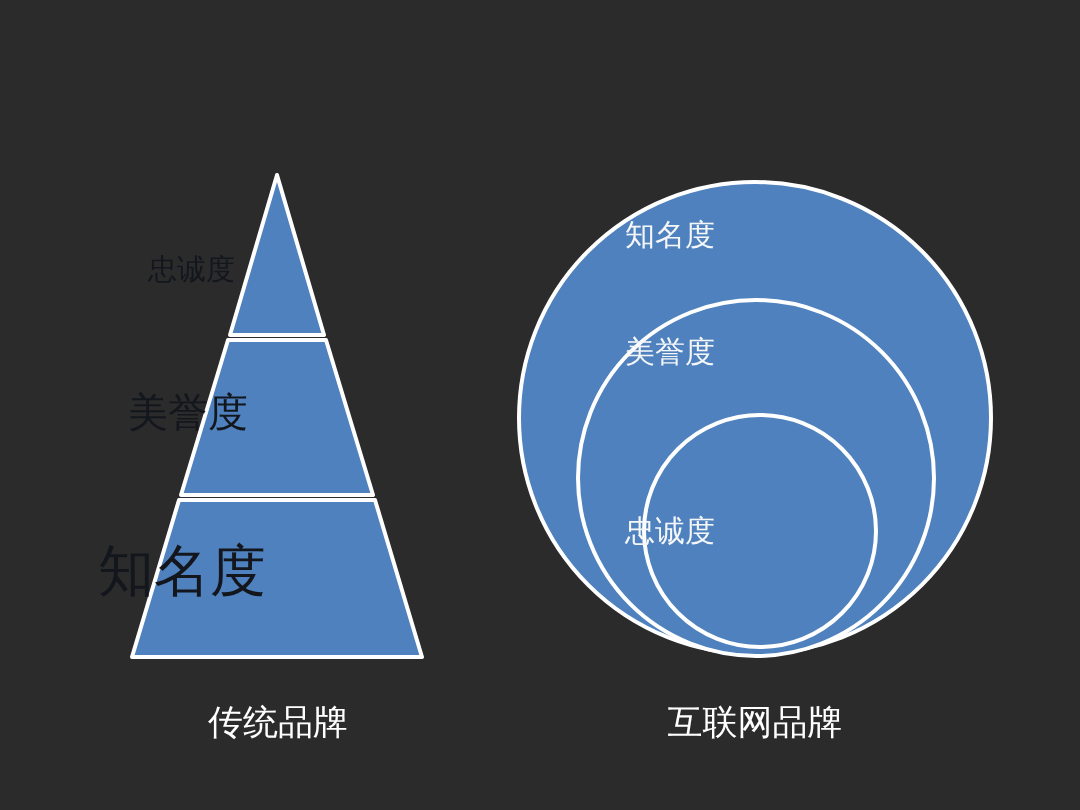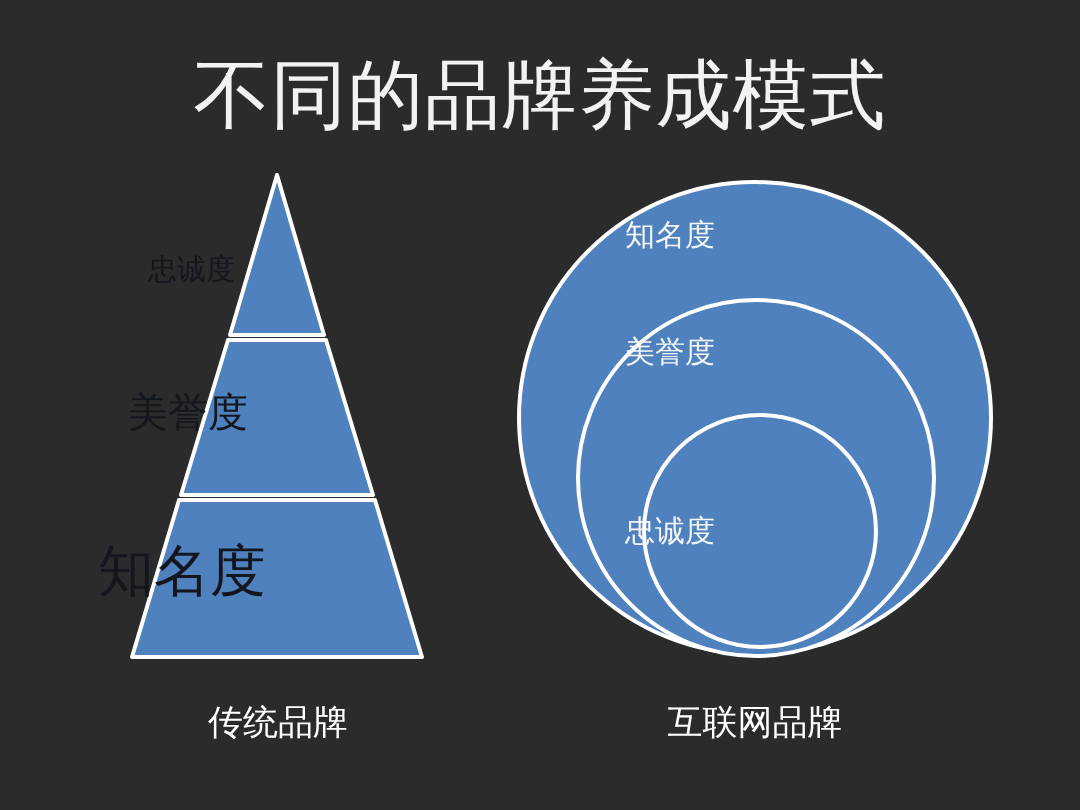--- a/index.html
+++ b/index.html
@@ -82,21 +82,20 @@
     white-space: nowrap;
   }
   #caption-left  { left:  78px; width: 400px; }
   #caption-right { left: 555px; width: 400px; }
 </style>
 </head>
 <body style="background: rgb(43, 43, 43);">
 
 <div id="slide" style="background: rgb(43, 43, 43);">
 
-  <div id="slide-title" style="color: rgb(242, 242, 242);">不同的品牌养成模式</div>
 
   <div class="panel" id="panel-pyramid">
     <svg class="diagram" width="500" height="620" viewBox="0 0 500 620" aria-hidden="true">
 
       <polygon points="30,497 470,497 470,497 470,497 470,497 470,497 470,497 470,497 470,497 470,497 470,497 470,497 470,497 470,497 470,497 470,497 470,497 470,497 470,497 470,497 470,497 470,497 470,497 470,497 470,497 470,497 470,497 470,497 470,497 470,497 470,497 470,497 470,497 470,497 470,497 470,497 470,497 470,497 470,497 470,497 470,497 470,497 470,497 470,497 470,497 470,497 470,497 470,497 470,497 470,497 470,497 470,497 470,497 470,497 470,497 470,497 470,497 470,497 470,497 470,497 470,497 470,497 470,497 470,497 470,497 470,497 470,497 470,497 470,497 470,497 470,497 470,497 470,497 470,497 470,497 470,497 470,497 470,497 470,497 470,497 470,497 470,497 470,497 470,497 470,497 470,497 470,497 470,497 470,497 470,497 470,497 470,497 470,497 470,497 470,497 470,497 470,497 470,497 470,497 470,497 470,497 470,497 470,497 470,497 470,497 470,497 470,497 470,497 470,497 470,497 470,497 470,497 470,497 470,497 470,497 470,497 470,497 470,497 470,497 470,497 470,497 470,497 470,497 470,497 470,497 470,497 470,497 470,497 470,497 470,497 470,497 470,497 470,497 470,497 470,497 470,497 470,497 470,497 470,497 470,497 470,497 470,497 470,497 470,497 470,497 470,497 470,497 470,497 470,497 470,497 470,497 470,497 470,497 470,497 470,497 470,497 470,497 470,497 470,497 470,497 470,497 470,497 470,497 470,497 470,497 470,497 470,497 470,497 470,497 470,497 470,497 470,497 470,497 470,497 470,497 470,497 470,497 470,497 470,497 470,497 470,497 470,497 470,497 470,497 470,497 470,497 470,497 470,497 470,497 470,497 470,497 470,497 470,497 470,497 470,497 470,497 470,497 470,497 470,497 470,497 470,497 470,497 470,497 470,497 470,497 470,497 470,497 470,497 470,497 470,497 470,497 470,497 470,497 470,497 470,497 470,497 470,497 470,497 470,497 470,497 470,497 470,497 470,497 470,497 470,497 470,497 470,497 470,497 470,497 470,497 470,497 470,497 470,497 470,497 470,497 470,497 470,497 470,497 470,497 470,497 470,497 470,497 470,497 470,497 470,497 470,497 470,497 470,497 470,497 470,497 470,497 470,497 470,497 470,497 470,497 469,497 469,497 469,497 469,497 469,497 469,497 469,497 469,497 469,497 469,497 469,497 469,497 469,497 469,497 469,497 469,497 469,497 469,497 469,497 469,497 469,497 469,497 469,497 469,497 469,497 469,497 469,497 469,497 469,497 469,497 469,497 469,497 469,497 469,497 469,497 469,497 469,497 469,497 469,497 469,497 469,497 469,497 469,497 469,497 469,497 469,497 469,497 469,497 469,497 469,497 469,497 469,497 469,497 469,497 469,497 469,497 469,497 469,497 469,497 469,497 469,497 469,497 469,497 469,497 469,497 469,497 469,497 469,497 469,497 469,497 469,497 469,497 469,497 469,497 469,497 469,497 469,497 469,497 469,497 469,497 469,497 469,497 469,497 469,497 469,497 469,497 469,497 469,497 469,497 469,497 469,497 469,497 469,497 469,497 469,497 469,497 469,497 469,497 469,497 469,497 469,497 469,497 469,497 469,497 469,497 469,497 469,497 469,497 469,497 469,497 469,497 469,497 469,497 469,497 469,497 469,497 469,497 469,497 469,497 469,497 469,497 469,497 469,497 469,497 469,497 469,497 469,497 469,497 469,497 469,497 469,497 469,497 469,497 469,497 469,497 469,497 469,497 469,497 469,497 469,497 469,497 469,497 469,497 469,497 469,497 469,497 469,497 469,497 469,497 469,497 469,497 469,497 469,497 469,497 469,497 469,497 469,497 469,497 469,497 469,497 469,497 469,497 469,497 469,497 469,497 469,497 469,497 469,497 469,497 469,497 469,497 469,497 469,497 469,497 469,497 469,497 469,497 469,497 469,497 469,497 469,497 469,497 469,497 469,497 469,497 469,497 469,497 469,497 469,497 469,497 469,497 469,497 469,497 469,497 469,497 469,497 469,497 469,497 469,497 469,497 469,497 469,497 469,497 469,497 469,497 469,497 469,497 469,497 469,497 469,497 469,497 469,497 469,497 469,497 469,497 469,497 469,497 469,497 469,497 469,497 469,497 469,497 469,497 469,497 469,497 469,497 469,497 469,497 469,497 469,497 469,497 469,497 469,497 469,497 469,497 469,497 469,497 469,497 469,497 469,497 469,497 469,497 469,497 469,497 469,497 469,497 469,497 469,497 469,497 469,497 469,497 469,497 469,497 469,497 469,497 469,497 469,497 469,497 469,497 469,497 469,497 469,497 469,497 469,497 469,497 469,497 469,497 469,497 469,497 469,497 469,497 469,497 469,497 469,497 469,497 469,497 469,497 469,497 469,497 469,497 469,497 469,497 469,497 469,497 469,497 469,497 469,497 469,497 469,497 469,497 469,497 469,497 469,497 469,497 469,497 469,497 469,497 469,497 469,497 469,497 469,497 469,497 469,497 469,497 469,497 469,497 469,497 469,497 469,497 469,497 469,497 469,497 469,497 469,497 469,497 469,497 469,497 469,497 469,497 469,497 469,497 469,497 469,497 469,497 469,497 469,497 469,497 469,497 469,497 469,497 469,497 469,497 469,497 469,497 469,497 469,497 469,497 469,497 469,497 469,497 469,497 469,497 469,497 469,497 469,497 469,497 469,497 469,497 469,497 469,497 469,497 469,497 469,497 469,497 469,497 469,497 469,497 469,497 469,497 469,497 469,497 469,497 469,497 469,497 469,497 469,497 469,497 469,497 469,497 469,497 469,497 469,497 469,497 469,497 469,497 469,497 469,497 469,497 469,497 469,497 469,497 469,497 469,497 469,497 469,497 469,497 469,497 469,497 469,497 469,497 469,497 469,497 469,497 469,497 469,497 469,497 469,497 469,497 469,497 469,497 469,497 469,497 469,497 469,497 469,497 469,497 469,497" fill="none" stroke="none"></polygon>
 
       <polygon points="249,15 296,175 202,175" fill="#4e81bd" stroke="#ffffff" stroke-width="4" stroke-linejoin="round"></polygon>
       <polygon points="200,180 298,180 345,335 153,335" fill="#4e81bd" stroke="#ffffff" stroke-width="4" stroke-linejoin="round"></polygon>
       <polygon points="151,340 347,340 394,497 104,497" fill="#4e81bd" stroke="#ffffff" stroke-width="4" stroke-linejoin="round"></polygon>
     </svg>

